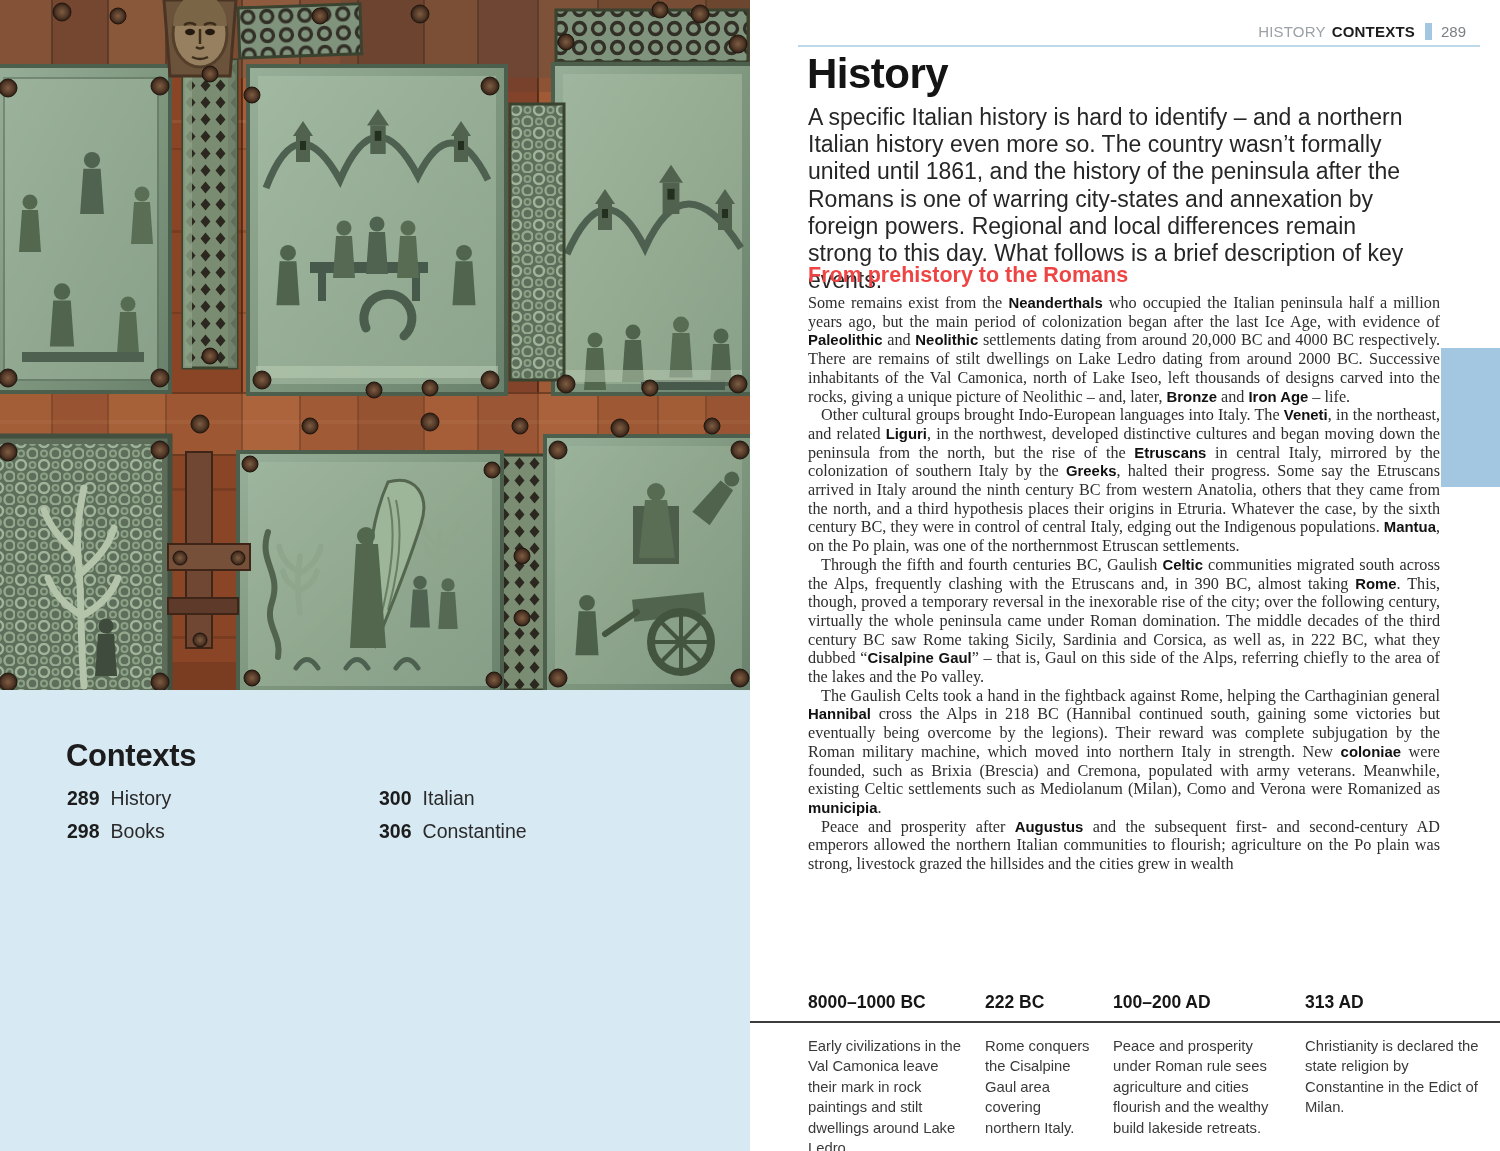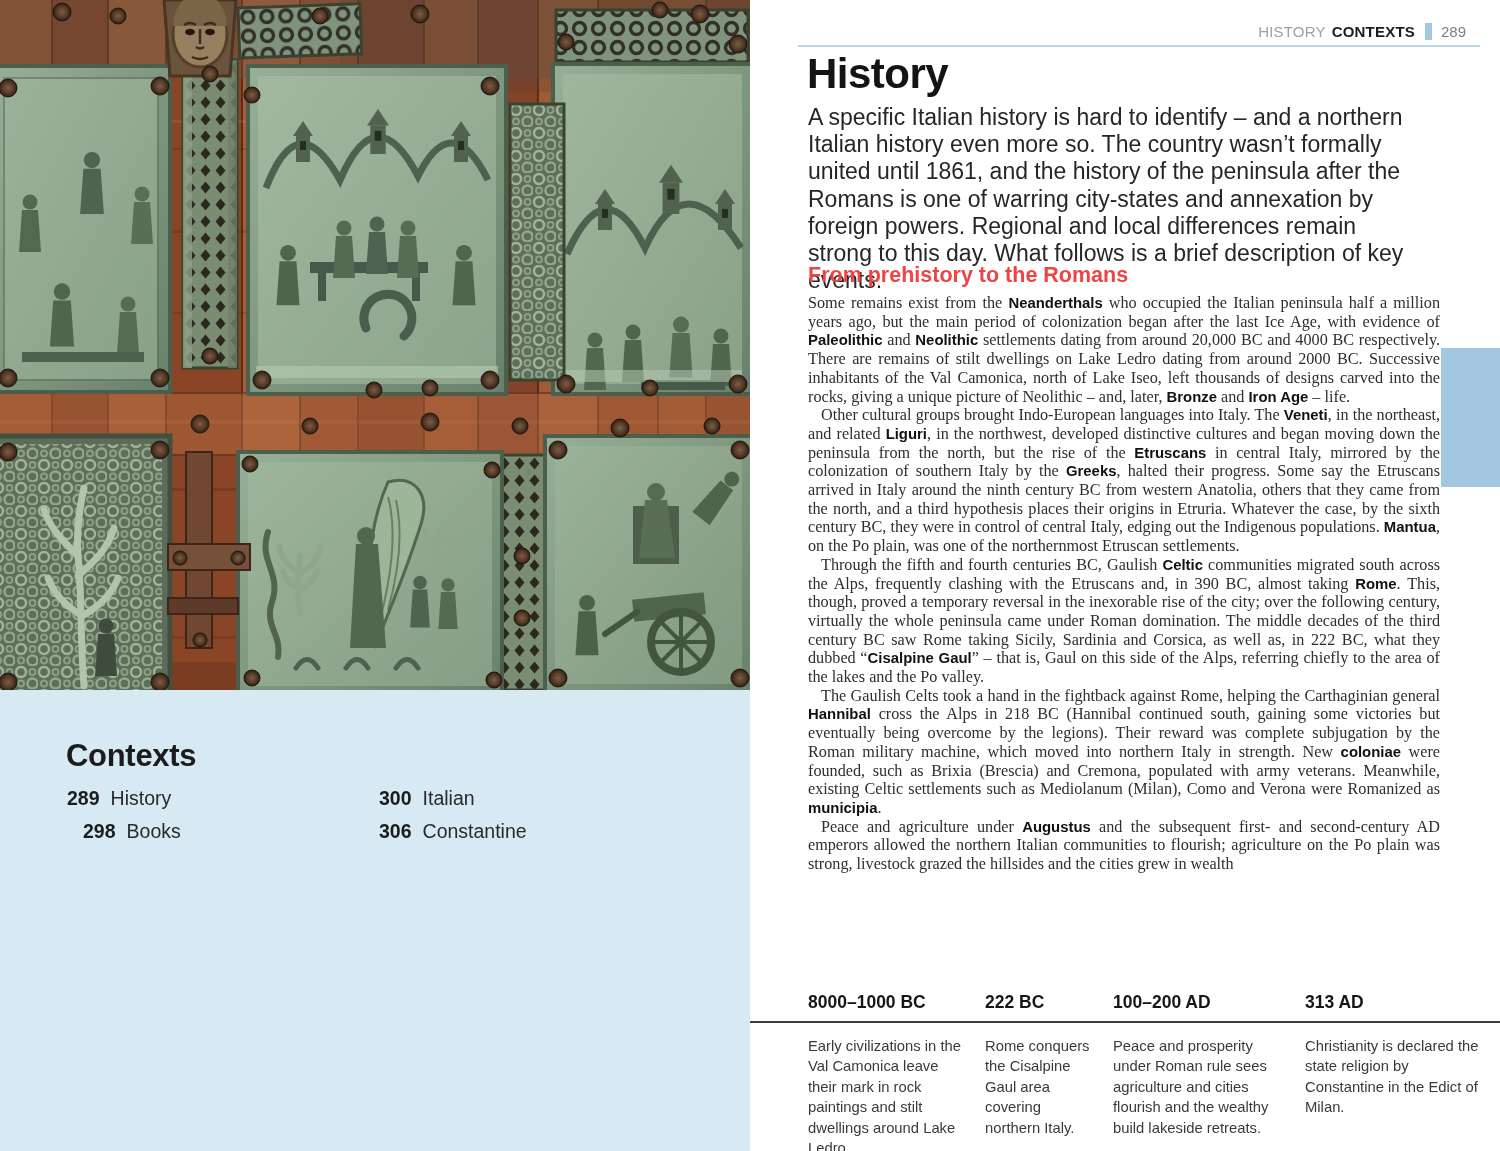--- a/index.html
+++ b/index.html
@@ -315,21 +315,21 @@
           <circle cx="238" cy="558" r="7" fill="url(#stud)"></circle>
         <circle cx="200" cy="640" r="7" fill="url(#stud)"></circle>
       </g>
     </svg>
 
 
     <div class="contexts-title">Contexts</div>
     <div class="toc-item" style="left:67px; top:787px;">
       <b>289</b><span>History</span>
     </div>
-    <div class="toc-item" style="left:67px; top:820px;margin-left:16px;">
+    <div class="toc-item" style="left:67px; top:820px;">
       <b>298</b><span>Books</span>
     </div>
     <div class="toc-item" style="left:379px; top:787px;">
       <b>300</b><span>Italian</span>
     </div>
     <div class="toc-item" style="left:379px; top:820px;">
       <b>306</b><span>Constantine</span>
     </div>
   </div>
 
@@ -347,21 +347,21 @@
 
     <p class="intro">A specific Italian history is hard to identify – and a northern Italian history even more so. The country wasn’t formally united until 1861, and the history of the peninsula after the Romans is one of warring city-states and annexation by foreign powers. Regional and local differences remain strong to this day. What follows is a brief description of key events.</p>
 
     <h2 class="section-heading">From prehistory to the Romans</h2>
 
     <div class="body-text">
         <p><span>Some remains exist from the </span><span class="kw">Neanderthals</span><span> who occupied the Italian peninsula half a million years ago, but the main period of colonization began after the last Ice Age, with evidence of </span><span class="kw">Paleolithic</span><span> and </span><span class="kw">Neolithic</span><span> settlements dating from around 20,000 BC and 4000 BC respectively. There are remains of stilt dwellings on Lake Ledro dating from around 2000 BC. Successive inhabitants of the Val Camonica, north of Lake Iseo, left thousands of designs carved into the rocks, giving a unique picture of Neolithic – and, later, </span><span class="kw">Bronze</span><span> and </span><span class="kw">Iron Age</span><span> – life.</span></p>
         <p><span>Other cultural groups brought Indo-European languages into Italy. The </span><span class="kw">Veneti</span><span>, in the northeast, and related </span><span class="kw">Liguri</span><span>, in the northwest, developed distinctive cultures and began moving down the peninsula from the north, but the rise of the </span><span class="kw">Etruscans</span><span> in central Italy, mirrored by the colonization of southern Italy by the </span><span class="kw">Greeks</span><span>, halted their progress. Some say the Etruscans arrived in Italy around the ninth century BC from western Anatolia, others that they came from the north, and a third hypothesis places their origins in Etruria. Whatever the case, by the sixth century BC, they were in control of central Italy, edging out the Indigenous populations. </span><span class="kw">Mantua</span><span>, on the Po plain, was one of the northernmost Etruscan settlements.</span></p>
         <p><span>Through the fifth and fourth centuries BC, Gaulish </span><span class="kw">Celtic</span><span> communities migrated south across the Alps, frequently clashing with the Etruscans and, in 390 BC, almost taking </span><span class="kw">Rome</span><span>. This, though, proved a temporary reversal in the inexorable rise of the city; over the following century, virtually the whole peninsula came under Roman domination. The middle decades of the third century BC saw Rome taking Sicily, Sardinia and Corsica, as well as, in 222 BC, what they dubbed “</span><span class="kw">Cisalpine Gaul</span><span>” – that is, Gaul on this side of the Alps, referring chiefly to the area of the lakes and the Po valley.</span></p>
         <p><span>The Gaulish Celts took a hand in the fightback against Rome, helping the Carthaginian general </span><span class="kw">Hannibal</span><span> cross the Alps in 218 BC (Hannibal continued south, gaining some victories but eventually being overcome by the legions). Their reward was complete subjugation by the Roman military machine, which moved into northern Italy in strength. New </span><span class="kw">coloniae</span><span> were founded, such as Brixia (Brescia) and Cremona, populated with army veterans. Meanwhile, existing Celtic settlements such as Mediolanum (Milan), Como and Verona were Romanized as </span><span class="kw">municipia</span><span>.</span></p>
-        <p><span>Peace and agriculture under </span><span class="kw">Augustus</span><span> and the subsequent first- and second-century AD emperors allowed the northern Italian communities to flourish; agriculture on the Po plain was strong, livestock grazed the hillsides and the cities grew in wealth</span></p>
+        <p><span>Peace and prosperity after </span><span class="kw">Augustus</span><span> and the subsequent first- and second-century AD emperors allowed the northern Italian communities to flourish; agriculture on the Po plain was strong, livestock grazed the hillsides and the cities grew in wealth</span></p>
       </div>
 
     <div class="blue-tab"></div>
 
     <div class="timeline">
       <div class="tl-headers">
         <div class="tl-date">8000–1000 BC</div>
         <div class="tl-date">222 BC</div>
         <div class="tl-date">100–200 AD</div>
         <div class="tl-date">313 AD</div>

